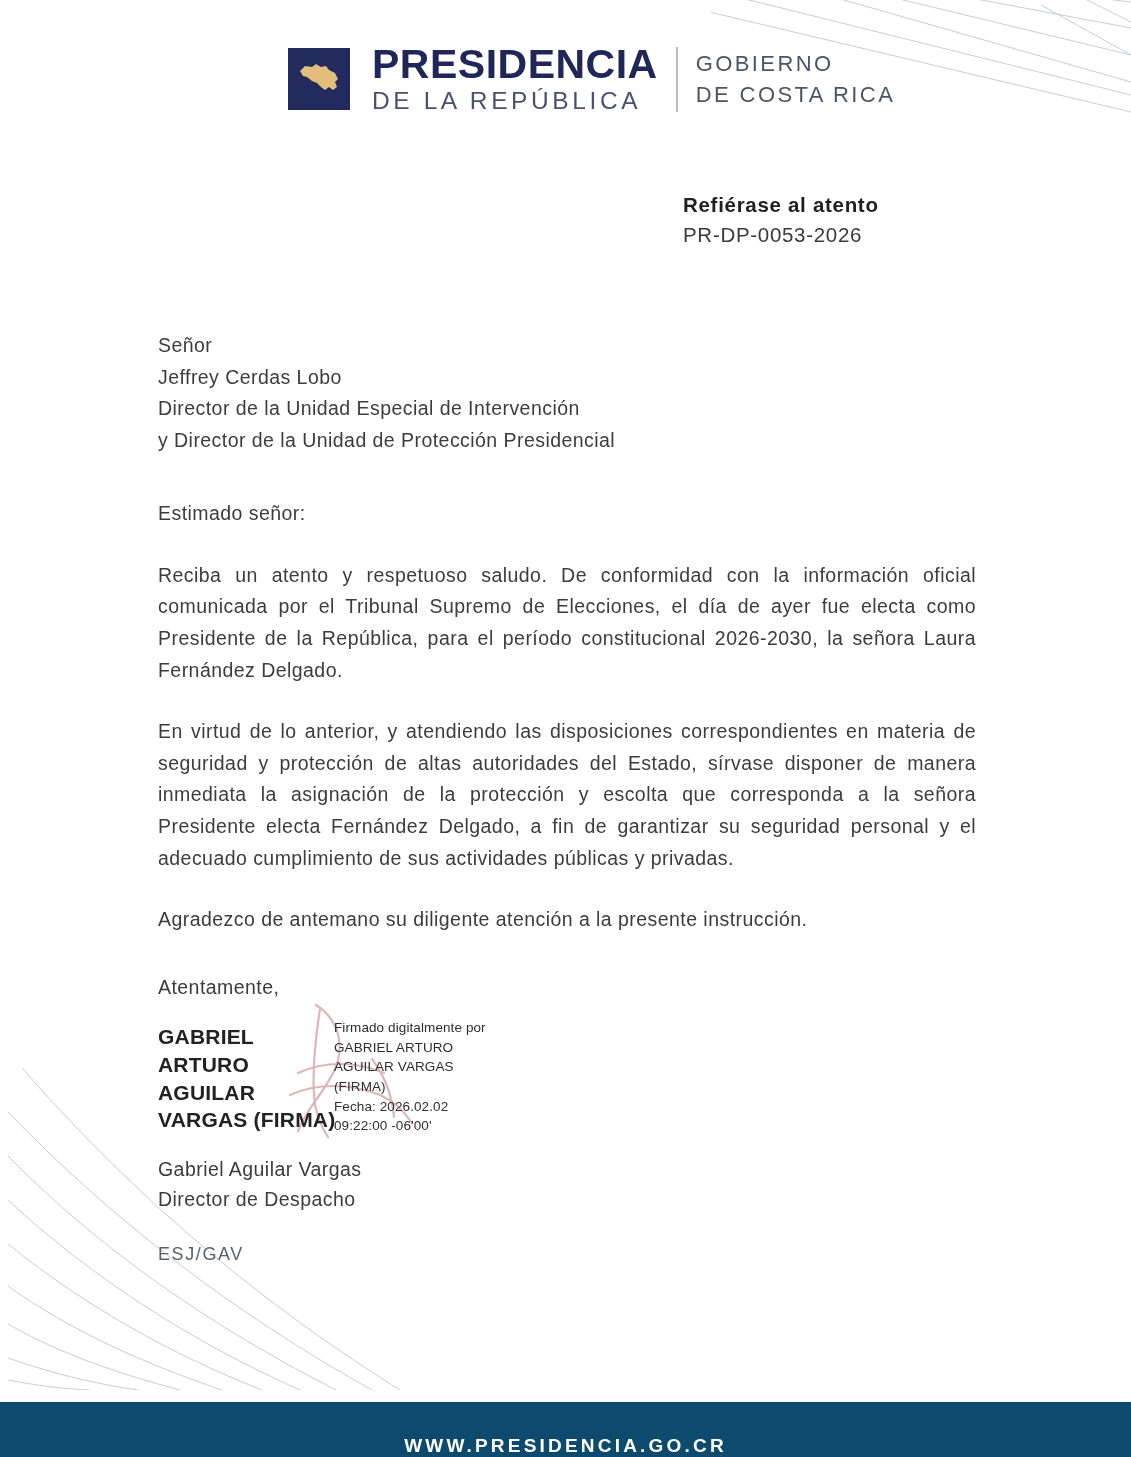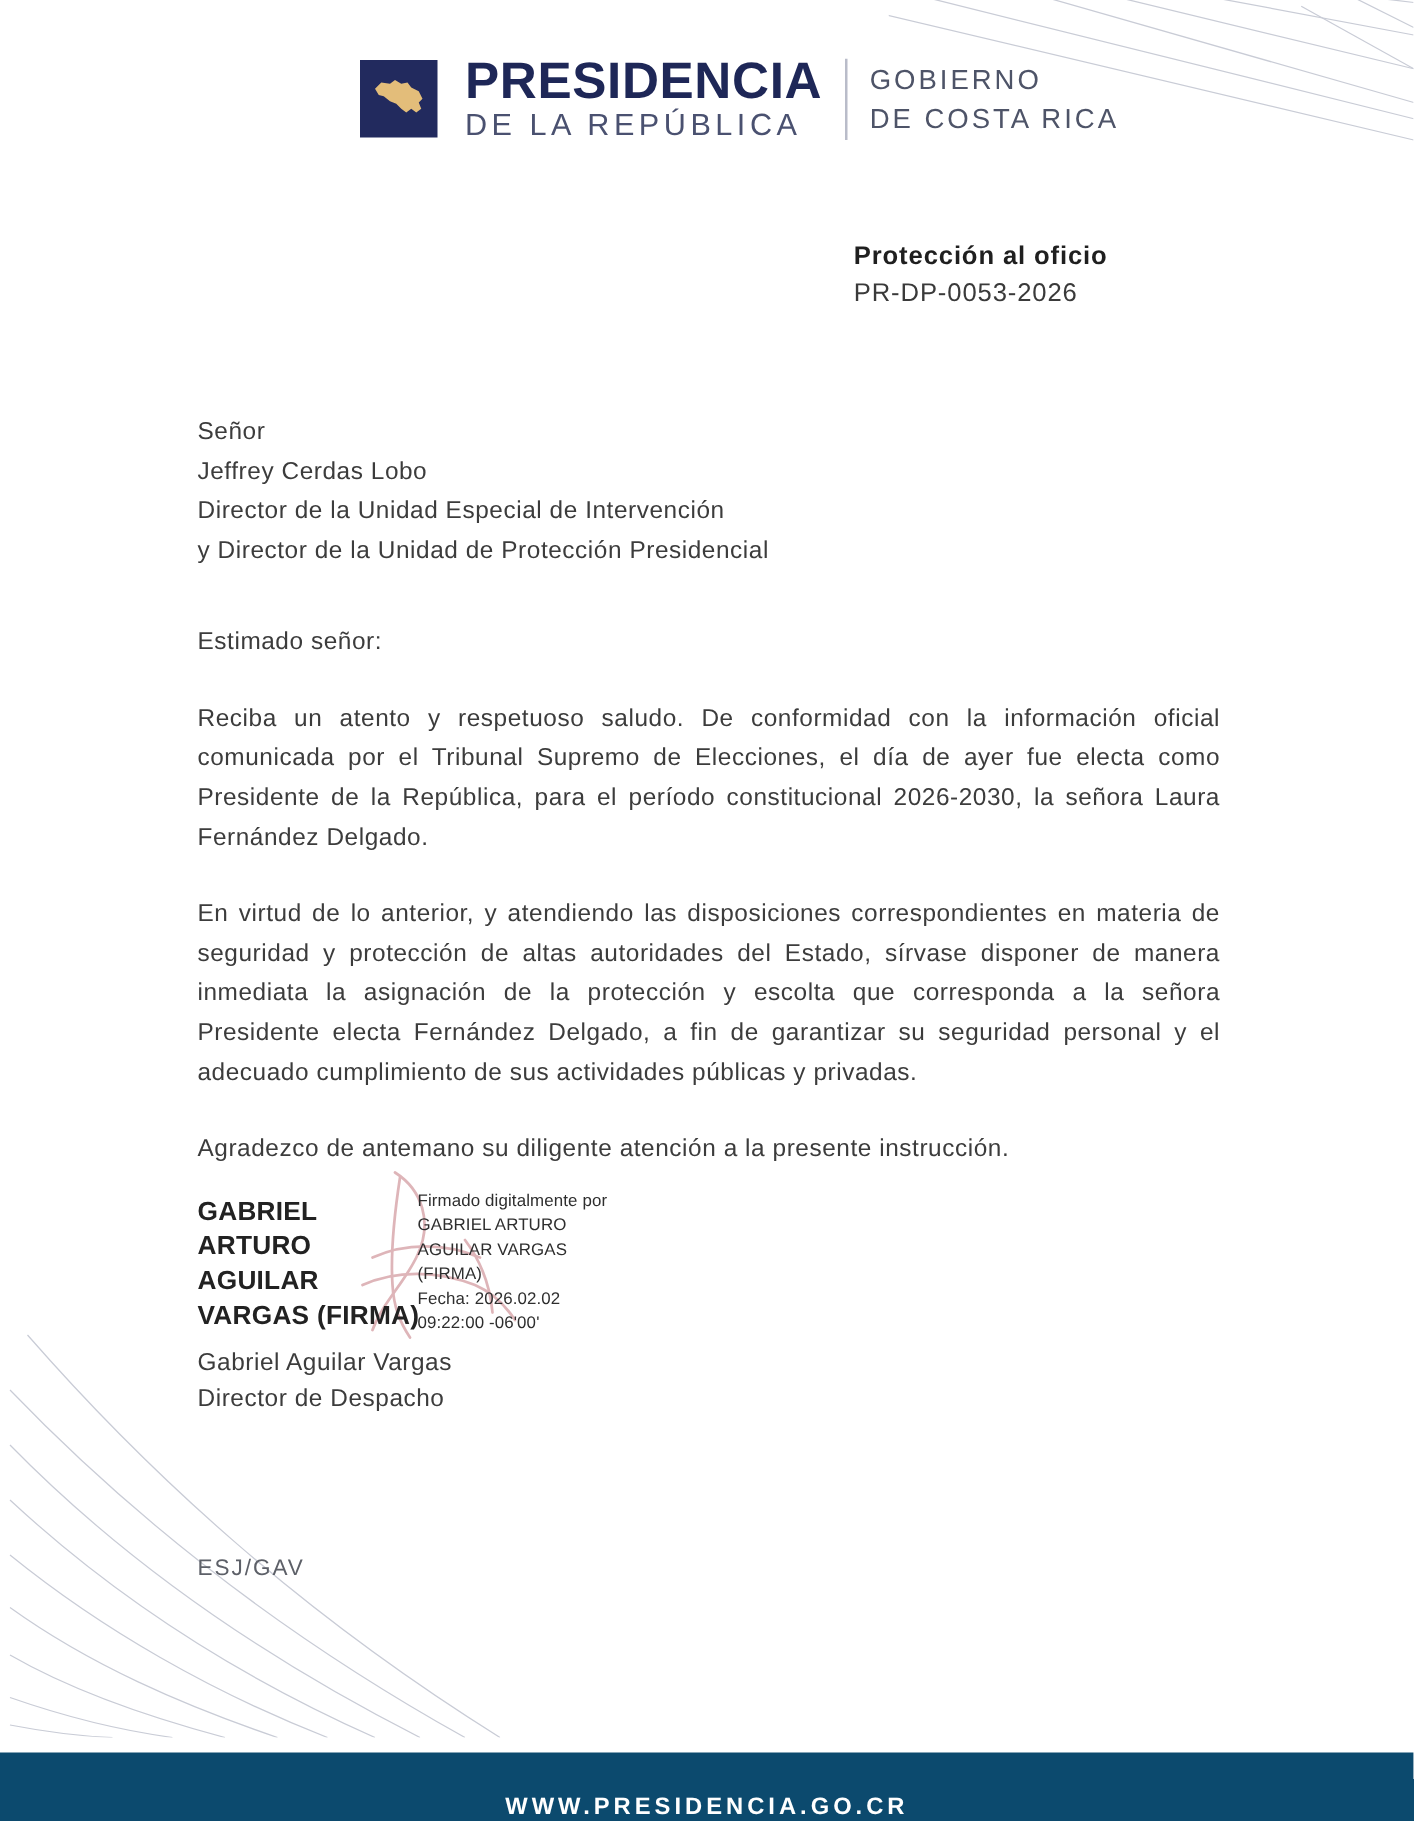--- a/index.html
+++ b/index.html
@@ -160,21 +160,21 @@
     position: absolute;
     left: 176px;
     top: 5px;
     font-family: "Liberation Sans", sans-serif;
     font-size: 13.5px;
     line-height: 1.45;
     color: #2e2e2e;
     letter-spacing: 0.1px;
   }
   .sig-footer {
-    margin-top: 0;
+    margin-top: 12px;
     line-height: 1.5;
   }
   .sig-footer div { white-space: nowrap; }
 
   
   .initials {
     position: absolute;
     left: 158px;
     top: 1244px;
     color: #5d6068;
@@ -248,39 +248,40 @@
       <div class="brand-line2">DE LA REPÚBLICA</div>
     </div>
     <div class="brand-divider"></div>
     <div class="gov">
       <div>GOBIERNO</div>
       <div>DE COSTA RICA</div>
     </div>
   </div>
 
   <div class="refblock">
-    <div class="bold">Protección al oficio</div>
+    <div class="bold">Refiérase al atento</div>
     <div>PR-DP-0053-2026</div>
   </div>
 
   <div class="body-col">
 
     <div class="addressee">
       <div>Señor</div>
       <div>Jeffrey Cerdas Lobo</div>
       <div>Director de la Unidad Especial de Intervención</div>
       <div>y Director de la Unidad de Protección Presidencial</div>
     </div>
 
     <div class="salutation">Estimado señor:</div>
 
     <p class="para">Reciba un atento y respetuoso saludo. De conformidad con la información oficial comunicada por el Tribunal Supremo de Elecciones, el día de ayer fue electa como Presidente de la República, para el período constitucional 2026-2030, la señora Laura Fernández Delgado.</p>
     <p class="para">En virtud de lo anterior, y atendiendo las disposiciones correspondientes en materia de seguridad y protección de altas autoridades del Estado, sírvase disponer de manera inmediata la asignación de la protección y escolta que corresponda a la señora Presidente electa Fernández Delgado, a fin de garantizar su seguridad personal y el adecuado cumplimiento de sus actividades públicas y privadas.</p>
     <p class="para single">Agradezco de antemano su diligente atención a la presente instrucción.</p>
 
+    <div class="closing">Atentamente,</div>
 
     <div class="sig-wrap">
 
       <svg class="sig-scrawl" viewBox="0 0 170 150">
         <g fill="none" stroke="#d9a9ad" stroke-width="2.2" stroke-linecap="round" opacity="0.85">
           <path d="M40 6 C 62 20, 70 46, 58 72 C 48 94, 30 110, 22 132"></path>
           <path d="M44 10 C 40 36, 36 66, 38 96 C 39 114, 44 126, 52 138"></path>
           <path d="M14 96 C 40 84, 74 84, 104 96 C 118 102, 128 112, 136 124"></path>
           <path d="M22 74 C 48 62, 80 62, 108 74"></path>
           <path d="M96 60 C 108 76, 116 96, 118 118"></path>

